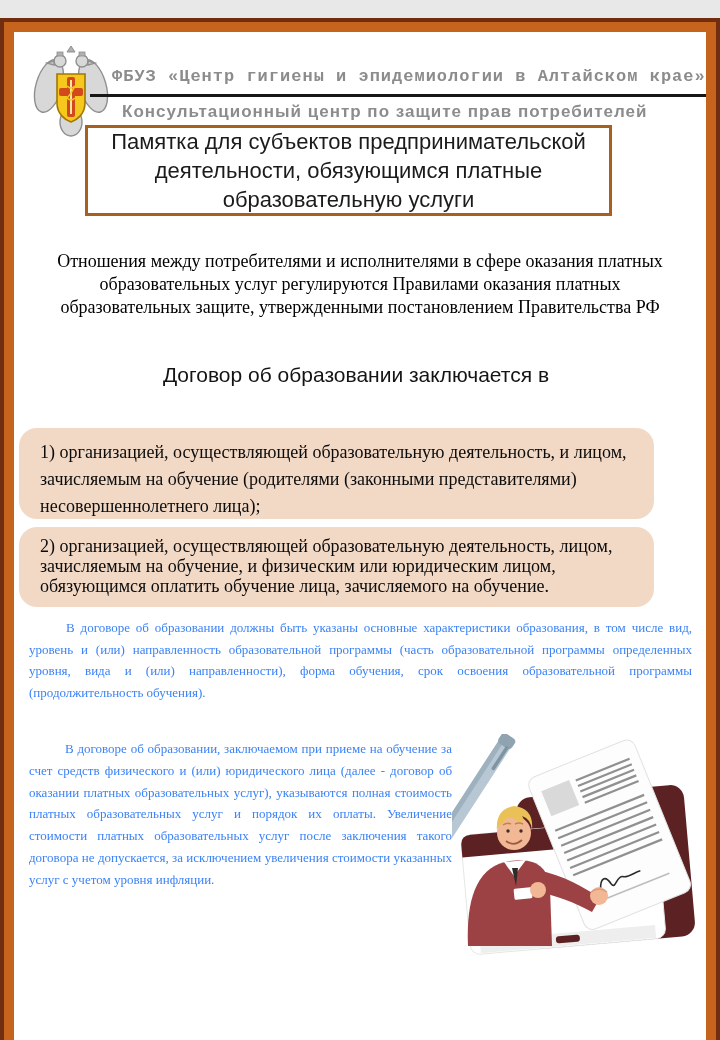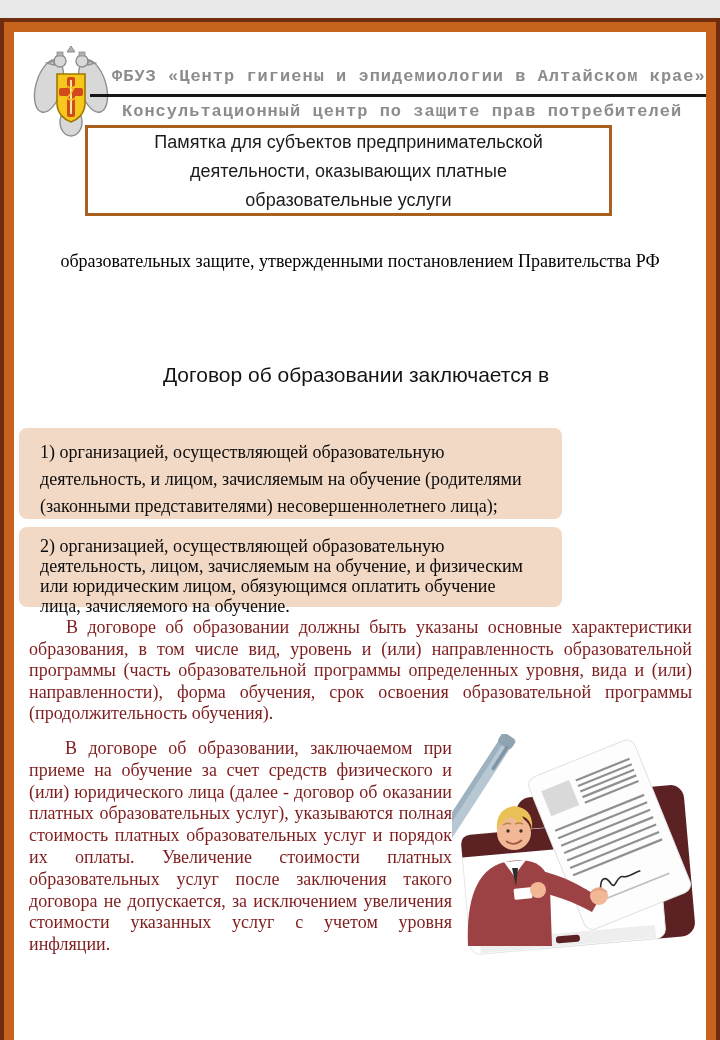--- a/index.html
+++ b/index.html
@@ -13,53 +13,53 @@
   .emblem{position:absolute;left:32px;top:26px;width:78px;height:96px;}
 
   .org-line{
     position:absolute;left:112px;top:49px;width:600px;
     font-family:"Liberation Mono", monospace;font-weight:bold;
     font-size:17px;letter-spacing:1px;color:#8c8c8c;white-space:nowrap;
   }
   .header-divider{position:absolute;left:90px;top:76px;width:616px;height:3px;background:#161616;}
   .dept-line{
     position:absolute;left:122px;top:84px;width:590px;
-    font-family:Liberation Mono, monospace;font-weight:bold;
+    font-family:Liberation Sans, sans-serif;font-weight:bold;
     font-size:17px;letter-spacing:1px;color:#8c8c8c;white-space:nowrap;
   }
 
   .title-box{
     position:absolute;left:85px;top:107px;width:521px;height:85px;
     border:3px solid #a9601f;background:#fff;
-    display:flex;flex-direction:column;justify-content:flex-start;align-items:center;
-    font-family:"Liberation Sans", sans-serif;font-size:18px;line-height:29px;color:#1b1b1b;
+    display:flex;flex-direction:column;justify-content:center;align-items:center;
+    font-family:"Liberation Sans", sans-serif;font-size:22px;line-height:29px;color:#1b1b1b;
     text-align:center;
   }
 
   .intro{
     position:absolute;left:28px;top:232px;width:664px;text-align:center;
     font-size:18px;line-height:23px;color:#000;
   }
 
   .subheading{
     position:absolute;left:36px;top:342px;width:640px;
     font-family:"Liberation Sans", sans-serif;font-size:21px;line-height:30px;color:#141414;text-align:center;
   }
   .subheading .l2{margin-left:14px;}
 
   .party-box{
-    position:absolute;left:19px;width:543px;background:#f2d9c6;border-radius:8px;
+    position:absolute;left:19px;width:635px;background:#f2d9c6;border-radius:18px;
     font-size:18px;color:#0c0c0c;box-sizing:border-box;
     padding:11px 26px 0 21px;
   }
   .party-box.b1{top:410px;height:91px;line-height:27px;}
   .party-box.b2{top:509px;height:80px;line-height:20px;padding-top:9px;}
 
   .para{
-    text-align:justify;font-size:18px;color:#7f1d1d;font-family:Liberation Serif, serif;
+    text-align:justify;font-size:13px;color:#3b82f6;font-family:Liberation Serif, serif;
   }
   .para-characteristics{
     position:absolute;left:29px;top:599px;width:663px;line-height:21.6px;text-indent:37px;
   }
   .para-cost{
     position:absolute;left:29px;top:720px;width:423px;line-height:21.8px;text-indent:36px;
   }
 
   .illustration{position:absolute;left:452px;top:716px;width:256px;height:232px;}
 </style>
@@ -89,25 +89,27 @@
       <path d="M35,42 q4,4 8,0 q-4,8 -8,12 q4,4 8,0" fill="none" stroke="#f6c71d" stroke-width="1.6"></path>
     </svg>
   </div>
 
   <div class="org-line">ФБУЗ «Центр гигиены и эпидемиологии в Алтайском крае»</div>
   <div class="header-divider"></div>
   <div class="dept-line">Консультационный центр по защите прав потребителей</div>
 
   <div class="title-box">
     <div>Памятка для субъектов предпринимательской</div>
-    <div>деятельности, оказывающих платные</div>
-    <div>образовательные услуги</div>
+    <div>деятельности, обязующимся платные</div>
+    <div>образовательную услуги</div>
   </div>
 
   <div class="intro">
+    <div>Отношения между потребителями и исполнителями в сфере оказания платных</div>
+    <div>образовательных услуг регулируются Правилами  оказания платных</div>
     <div>образовательных защите, утвержденными постановлением Правительства РФ</div>
   </div>
 
   <div class="subheading">
     <div>Договор об образовании  заключается в</div>
   </div>
 
   <div class="party-box b1">1) организацией, осуществляющей образовательную деятельность, и лицом, зачисляемым на обучение (родителями (законными представителями) несовершеннолетнего лица);</div>
   <div class="party-box b2">2) организацией, осуществляющей образовательную деятельность, лицом, зачисляемым на обучение, и физическим или юридическим лицом, обязующимся оплатить обучение лица, зачисляемого на обучение.</div>
 

